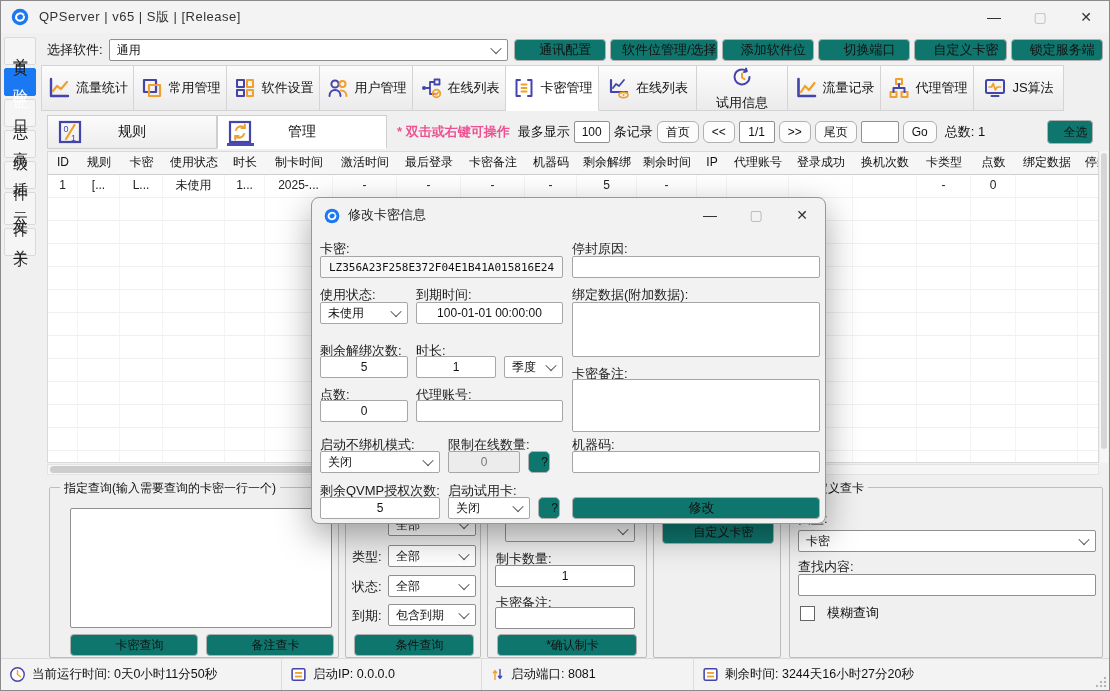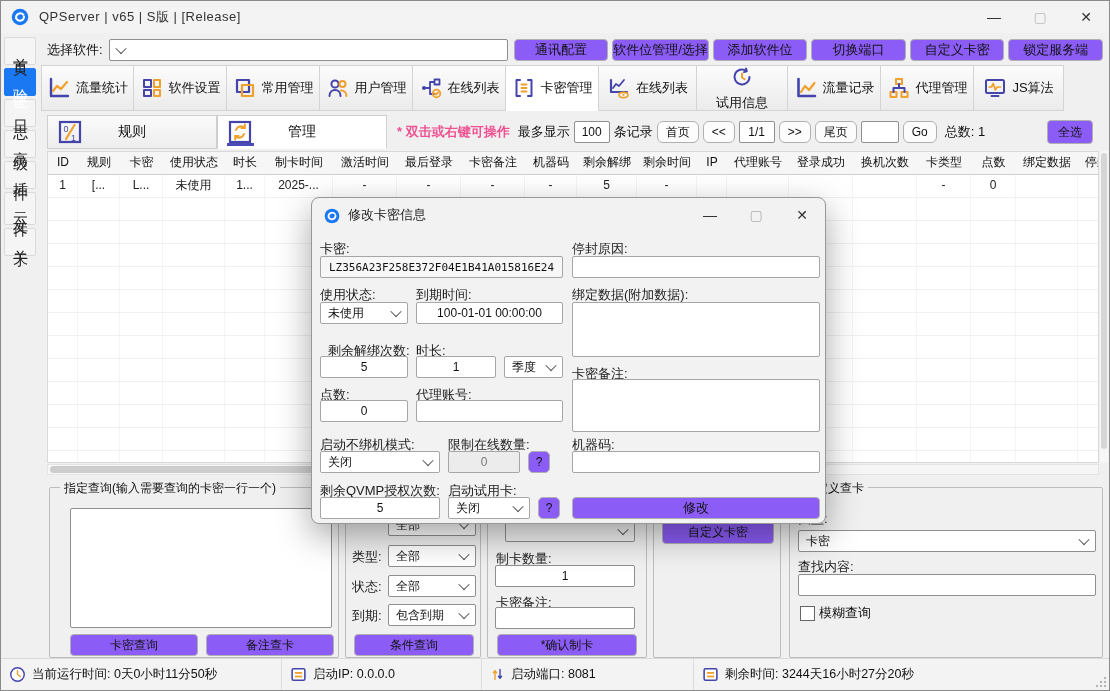--- a/index.html
+++ b/index.html
@@ -18,22 +18,22 @@
     background:#f5f5f5;border:1px solid #d9d9d9;border-radius:2px;text-align:center;font-size:15px;color:#222;
     letter-spacing:5px;display:flex;align-items:center;justify-content:center;box-sizing:border-box;}
   .side-item.active{background:#1a78f2;border-color:#1a78f2;color:#fff;}
   
   .row-top{position:absolute;left:46px;top:37px;right:6px;height:24px;display:flex;align-items:center;}
   .row-top .lbl{font-size:13px;margin-right:6px;white-space:nowrap;}
   .select{background:#fff;border:1px solid #8f8f8f;border-radius:2px;display:flex;align-items:center;
     padding:0 7px;font-size:12px;box-sizing:border-box;height:22px;}
   .select .val{flex:1;white-space:nowrap;overflow:hidden;}
   .chev{width:7px;height:7px;border-right:1.4px solid #555;border-bottom:1.4px solid #555;transform:rotate(45deg) translate(-1px,-1px);flex:none;}
-  .btn{background:#8b5cf6;border:1px solid #b0b0b0;border-radius:4px;display:flex;align-items:center;justify-content:center;
-    font-size:12px;box-sizing:border-box;white-space:nowrap;cursor:default;}
+  .btn{background:#0f766e;border:1px solid #b0b0b0;border-radius:4px;display:flex;align-items:center;justify-content:center;
+    font-size:12px;box-sizing:border-box;white-space:nowrap;cursor:default;padding-left:11px;}
   .topbtns{display:flex;gap:4px;margin-left:6px;flex:1;height:22px;}
   .topbtns .btn{flex:1;font-size:13px;}
   
   .row-tabs{position:absolute;left:40px;top:64px;right:4px;height:46px;display:flex;align-items:stretch;}
   .mtab{display:flex;align-items:center;justify-content:center;gap:5px;background:linear-gradient(#fcfcfc,#ebebeb);
     border:1px solid #d4d4d4;border-left:none;box-sizing:border-box;font-size:13px;flex:none;}
   .mtab:first-child{border-left:1px solid #d4d4d4;}
   .mtab.active{background:#fff;border-bottom:1px solid #fff;}
   .ic{display:inline-flex;}
   .ic svg{display:block;}
@@ -62,21 +62,21 @@
   .vscroll{position:absolute;left:1099px;top:150px;width:8px;height:312px;background:#f6f6f6;}
   .vscroll .thumb{position:absolute;left:1px;top:2px;width:6px;height:296px;background:#d6d6d6;border-radius:3px;}
   
   .grp{position:absolute;border:1px solid #bdbdbd;border-radius:2px;box-sizing:border-box;}
   .grp .legend{position:absolute;top:-8px;left:10px;background:#f0f0f0;padding:0 4px;font-size:12px;white-space:nowrap;}
   .abs{position:absolute;box-sizing:border-box;}
   textarea.inp{resize:none;}
   .dis{background:#ececec;color:#777;text-align:center;}
   .ctr{text-align:center;}
   .qbtn{width:22px;height:22px;border-radius:5px;font-size:12px;flex:none;}
-  .cklbl{display:flex;align-items:center;gap:4px;font-size:13px;}
+  .cklbl{display:flex;align-items:center;gap:12px;font-size:13px;}
   .ckbox{width:13px;height:13px;border:1px solid #666;background:#fff;display:inline-block;}
   
   .dialog{position:absolute;left:310px;top:196px;width:515px;height:327px;background:#f2f2f2;
     border:1px solid #979797;border-radius:8px;box-shadow:0 12px 34px rgba(0,0,0,.35);z-index:50;box-sizing:border-box;}
   .dlg-title{height:34px;display:flex;align-items:center;}
   .dlg-title .logo{width:16px;height:16px;margin-left:12px;}
   .dlg-title .txt{margin-left:8px;font-size:13px;color:#222;}
   .dlg-controls{margin-left:auto;display:flex;height:100%;}
   .dlg-controls span{width:46px;display:flex;align-items:center;justify-content:center;font-size:14px;color:#333;}
   .dlg-controls .dim{color:#b0b0b0;}
@@ -124,20 +124,21 @@
       <div class="side-item">日志</div>
       <div class="side-item">高级</div>
       <div class="side-item">插件</div>
       <div class="side-item">云文件</div>
       <div class="side-item">关于</div>
     </div>
 
   <div class="row-top">
     <span class="lbl">选择软件:</span>
     <div class="select" style="width:399px;">
+      <span class="val">通用</span>
       <span class="chev"></span>
     </div>
     <div class="topbtns">
         <div class="btn">通讯配置</div>
         <div class="btn">软件位管理/选择</div>
         <div class="btn">添加软件位</div>
         <div class="btn">切换端口</div>
         <div class="btn">自定义卡密</div>
         <div class="btn">锁定服务端</div>
       </div>
@@ -149,36 +150,36 @@
           <svg width="24" height="24" viewBox="0 0 24 24" fill="none" stroke-linecap="round" stroke-linejoin="round">
             <path d="M4 3v17h17" stroke="#4444aa" stroke-width="2.4"></path>
             <path d="M6 15l4-5 4 3 6-7" stroke="#f0a02c" stroke-width="2.2"></path>
           </svg>
         </span>
         <span>流量统计</span>
       </div>
       <div class="mtab" style="width: 93px;">
         <span class="ic">
           <svg width="24" height="24" viewBox="0 0 24 24" fill="none" stroke-linecap="round" stroke-linejoin="round">
+            <rect x="4" y="4" width="12" height="12" stroke="#4444aa" stroke-width="2.2"></rect>
+            <rect x="9" y="9" width="11" height="11" stroke="#f0a02c" stroke-width="2.2"></rect>
+          </svg>
+        </span>
+        <span>常用管理</span>
+      </div>
+      <div class="mtab" style="width: 93px;">
+        <span class="ic">
+          <svg width="24" height="24" viewBox="0 0 24 24" fill="none" stroke-linecap="round" stroke-linejoin="round">
             <rect x="4" y="4" width="7" height="7" stroke="#4444aa" stroke-width="2"></rect>
             <rect x="14" y="4" width="6" height="7" stroke="#f0a02c" stroke-width="2"></rect>
             <rect x="4" y="14" width="7" height="6" stroke="#4444aa" stroke-width="2"></rect>
             <rect x="14" y="14" width="6" height="6" stroke="#f0a02c" stroke-width="2"></rect>
           </svg>
         </span>
         <span>软件设置</span>
-      </div>
-      <div class="mtab" style="width: 93px;">
-        <span class="ic">
-          <svg width="24" height="24" viewBox="0 0 24 24" fill="none" stroke-linecap="round" stroke-linejoin="round">
-            <rect x="4" y="4" width="12" height="12" stroke="#4444aa" stroke-width="2.2"></rect>
-            <rect x="9" y="9" width="11" height="11" stroke="#f0a02c" stroke-width="2.2"></rect>
-          </svg>
-        </span>
-        <span>常用管理</span>
       </div>
       <div class="mtab" style="width: 93px;">
         <span class="ic">
           <svg width="24" height="24" viewBox="0 0 24 24" fill="none" stroke-linecap="round" stroke-linejoin="round">
             <circle cx="9" cy="8" r="3.6" stroke="#4444aa" stroke-width="2"></circle>
             <path d="M3.5 20c0-4 2.8-6 5.5-6s5.5 2 5.5 6" stroke="#4444aa" stroke-width="2"></path>
             <circle cx="16.5" cy="8" r="3" stroke="#f0a02c" stroke-width="2"></circle>
             <path d="M15 14.4c3 0 5.5 2 5.5 5.6" stroke="#f0a02c" stroke-width="2"></path>
           </svg>
         </span>
@@ -702,21 +703,21 @@
     <span class="dlabel" style="left:8px;top:88px;">使用状态:</span>
     <div class="select abs" style="left:8px;top:104px;width:88px;">
       <span class="val">未使用</span>
         <span class="chev"></span>
     </div>
     <span class="dlabel" style="left:104px;top:88px;">到期时间:</span>
     <input class="inp ctr abs" style="left: 104px; top: 104px; width: 147px;" value="100-01-01 00:00:00">
     <span class="dlabel" style="left:260px;top:88px;">绑定数据(附加数据):</span>
     <textarea class="inp abs" style="left: 260px; top: 104px; width: 248px; height: 55px;"></textarea>
 
-    <span class="dlabel" style="left:16px;top:144px;">剩余解绑次数:</span>
+    <span class="dlabel" style="left:8px;top:144px;">剩余解绑次数:</span>
     <input class="inp ctr abs" style="left: 8px; top: 158px; width: 88px;" value="5">
     <span class="dlabel" style="left:104px;top:144px;">时长:</span>
     <input class="inp ctr abs" style="left: 104px; top: 158px; width: 80px;" value="1">
     <div class="select abs" style="left:192px;top:158px;width:59px;">
       <span class="val">季度</span>
         <span class="chev"></span>
     </div>
     <span class="dlabel" style="left:260px;top:167px;">卡密备注:</span>
     <textarea class="inp abs" style="left: 260px; top: 181px; width: 248px; height: 53px;"></textarea>
 

